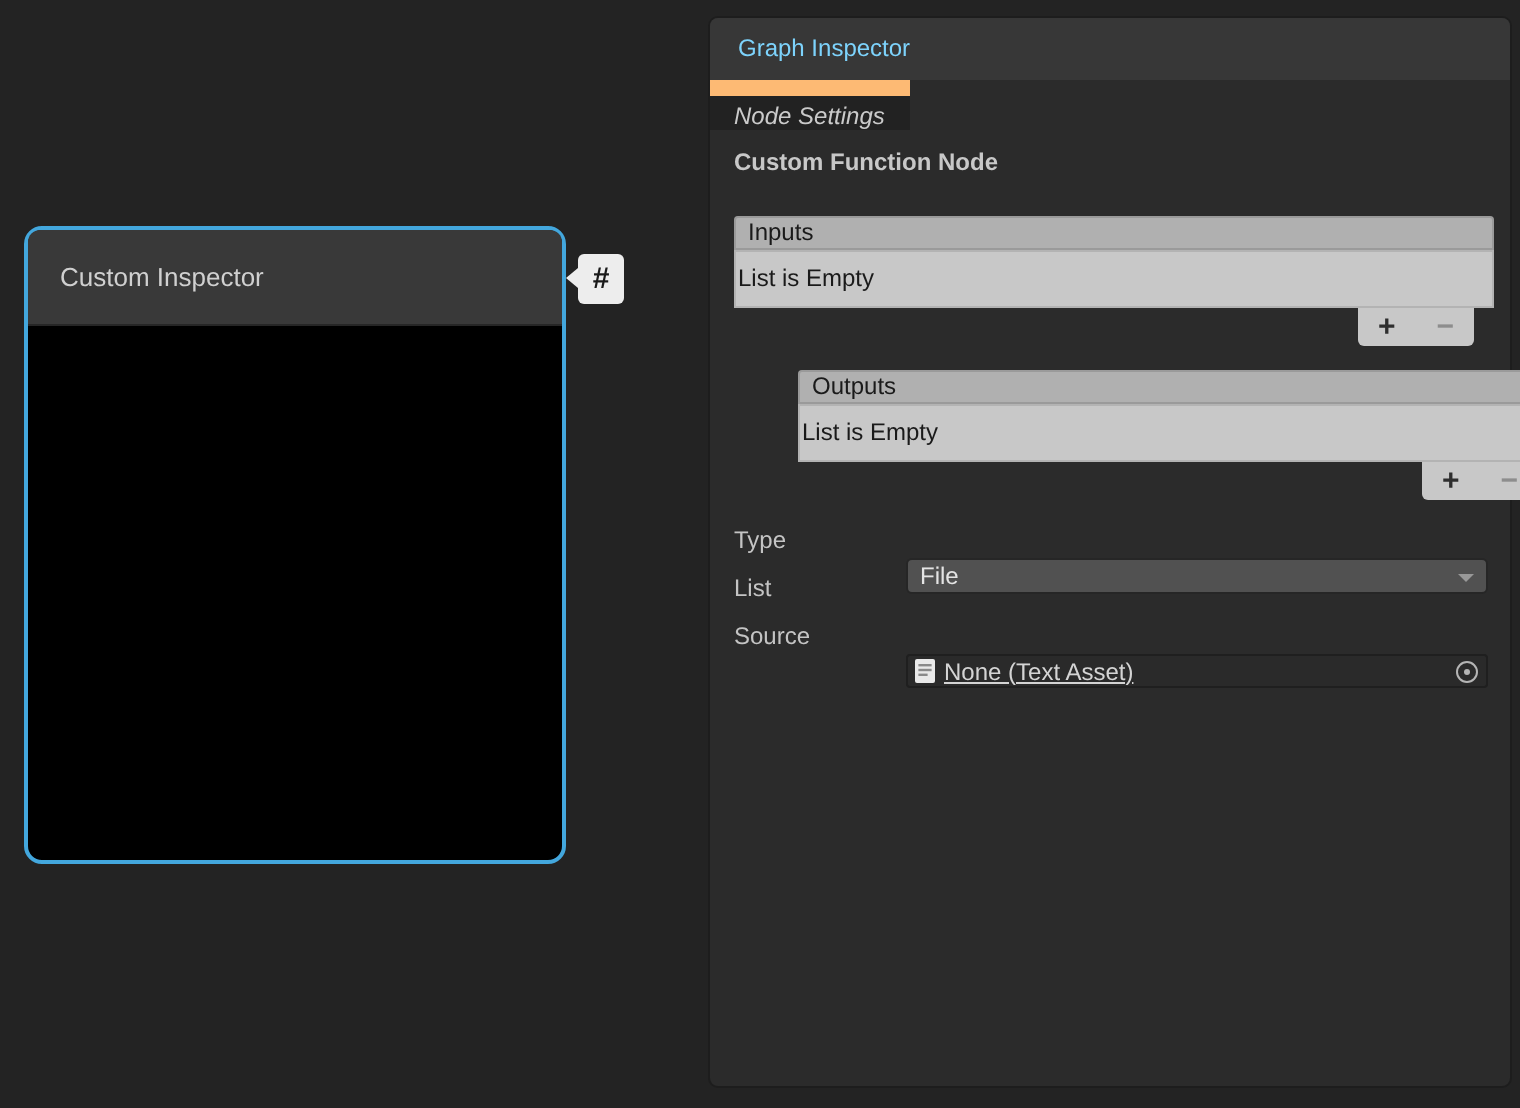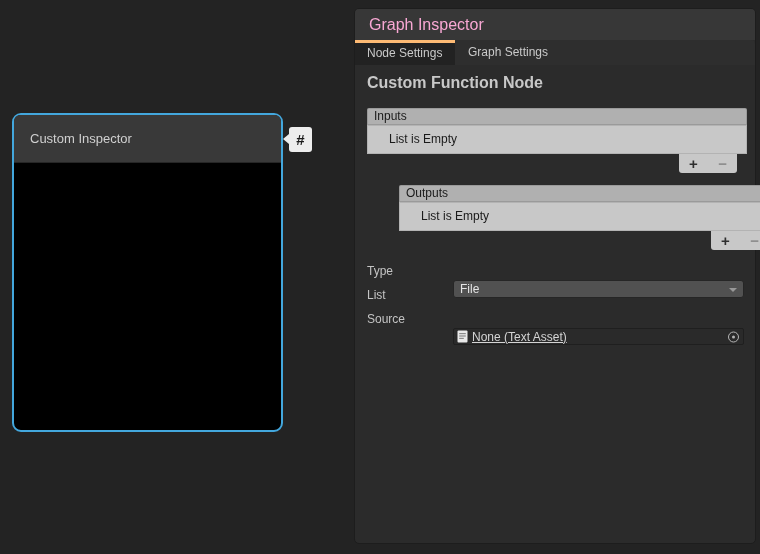--- a/index.html
+++ b/index.html
@@ -34,50 +34,50 @@
 
   
   .panel {
     position:absolute; left:354px; top:8px; width:402px; height:536px;
     box-sizing:border-box; background:#2b2b2b;
     border:1px solid #1d1d1d; border-radius:5px;
   }
   .panel-header {
     position:absolute; top:0; left:0; right:0; height:31px;
     background:#373737; border-radius:4px 4px 0 0;
-    color:#f9a8d4; font-size:16px; line-height:31px; padding-left:14px;
+    color:#7dd3fc; font-size:12px; line-height:31px; padding-left:14px;
   }
   .tabs { position:absolute; top:31px; left:0; right:0; height:25px; display:flex; }
   .tab-active {
     width:100px; box-sizing:border-box; background:#222222;
-    border-top:3px solid #fdba74;
-    color:#cacaca; font-size:12px; line-height:21px; padding-left:12px;
+    border-top:8px solid #fdba74;
+    color:#cacaca; font-size:12px; line-height:21px; padding-left:12px;font-style:italic;
   }
   .tab-rest {
     flex:1; background:#2e2e2e; border-radius:0 4px 0 0;
     color:#cacaca; font-size:12px; line-height:25px; padding-left:13px;
   }
   .section-title {
     position:absolute; top:65px; left:12px;
-    font-size:16px; font-weight:700; color:#c8c8c8;
+    font-size:12px; font-weight:700; color:#c8c8c8;
   }
 
   
   .ulist { position:absolute; left:12px; width:380px;border-radius:18px; }
   .ulist.inputs  { top:99px; }
   .ulist.outputs { top:176px;margin-left:32px; }
   .ulist-header {
     height:17px; background:#b0b0b0; border-radius:2px 2px 0 0;
     box-shadow:inset 0 0 0 1px rgba(0,0,0,.12);
     font-size:12px; color:#1a1a1a; line-height:17px; padding-left:7px;
   }
   .ulist-body {
     height:29px; background:#c8c8c8;
     box-shadow:inset 0 0 0 1px rgba(0,0,0,.10);
-    font-size:12px; color:#1a1a1a; line-height:28px; padding-left:22px;
+    font-size:12px; color:#1a1a1a; line-height:28px; padding-left:2px;
   }
   .ulist-footer {
     position:absolute; top:46px; right:10px; width:58px; height:19px;
     box-sizing:border-box; background:#c8c8c8; border-radius:0 0 3px 3px;
     display:flex; align-items:center; justify-content:space-between; padding:0 10px;
   }
   .btn-add    { font-size:15px; font-weight:700; color:#2e2e2e; line-height:17px; cursor:default; }
   .btn-remove { font-size:15px; font-weight:700; color:#8d8d8d; line-height:17px; cursor:default; }
 
   
@@ -140,23 +140,20 @@
 
   <div class="panel">
 
     <div class="panel-header">
       <span>Graph Inspector</span>
     </div>
 
     <div class="tabs">
       <div class="tab-active">
         <span>Node Settings</span>
-      </div>
-      <div class="tab-rest">
-        <span>Graph Settings</span>
       </div>
     </div>
 
     <div class="section-title">Custom Function Node</div>
 
     <div class="ulist inputs">
       <div class="ulist-header">
         <span>Inputs</span>
       </div>
       <div class="ulist-body">

